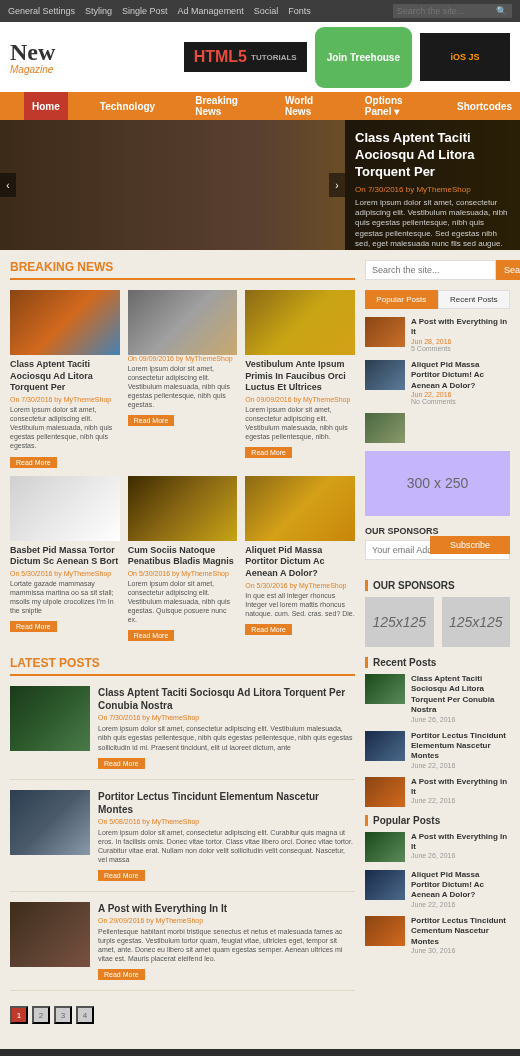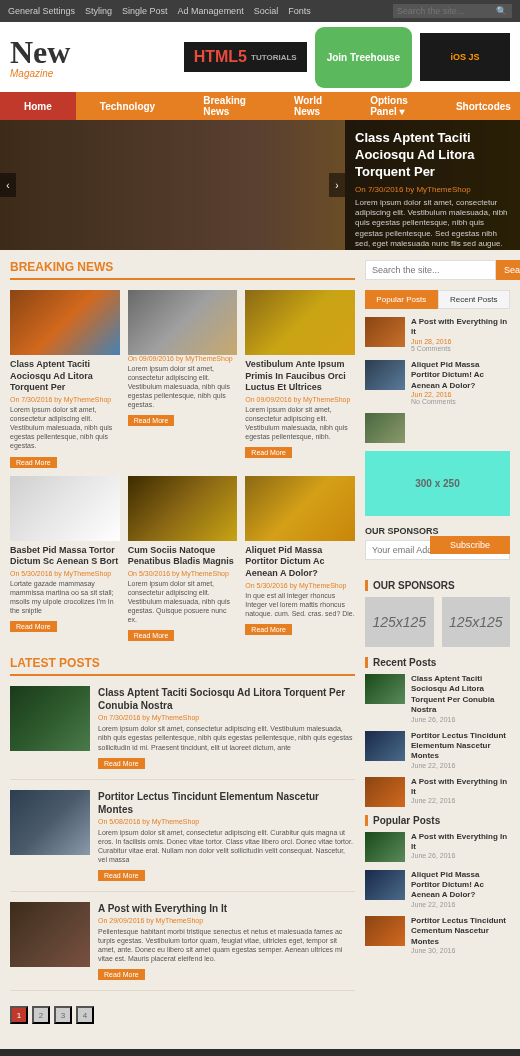--- a/index.html
+++ b/index.html
@@ -8,32 +8,32 @@
     
     .admin-bar { background: #3d3d3d; display: flex; align-items: center; padding: 0 8px; height: 22px; gap: 10px; }
     .admin-bar a { color: #ccc; text-decoration: none; font-size: 9px; }
     .admin-bar .search-bar { margin-left: auto; display: flex; }
     .admin-bar input { background: #555; border: none; color: #ccc; padding: 2px 4px; font-size: 9px; width: 100px; }
     .admin-bar button { background: #555; border: none; color: #ccc; padding: 2px 4px; cursor: pointer; font-size: 9px; }
 
     
     .header { background: #fff; display: flex; align-items: center; padding: 6px 10px; height: 70px; }
     .logo { flex: 0 0 120px; }
-    .logo-text { font-size: 32px; font-weight: bold; color: #333; line-height: 1; font-family: Georgia, serif; }
+    .logo-text { font-size: 24px; font-weight: bold; color: #333; line-height: 1; font-family: Georgia, serif; }
     .logo-sub { font-size: 10px; color: #e67e22; font-style: italic; }
     .header-ads { display: flex; gap: 8px; margin-left: auto; align-items: center; }
     .html5-badge { background: #1a1a1a; color: #fff; padding: 6px 10px; font-size: 11px; font-weight: bold; display: flex; align-items: center; gap: 4px; }
     .html5-badge .badge-label { color: #e74c3c; font-size: 16px; font-weight: bold; }
     .html5-badge .tutorials { color: #aaa; font-size: 8px; }
     .treehouse-btn { background: #5cb85c; color: #fff; padding: 25px 12px; font-size: 10px; font-weight: bold; border-radius: 9px; display: flex; align-items: center; }
     .ios-banner { background: #1a1a1a; width: 90px; height: 48px; display: flex; align-items: center; justify-content: center; font-size: 9px; color: #f90; font-weight: bold; }
 
     
     .nav { background: #e67e22; display: flex; align-items: center; height: 28px; }
-    .nav a { color: #fff; text-decoration: none; padding: 0 24px; font-size: 10px; font-weight: bold; height: 28px; display: flex; align-items: center; }
+    .nav a { color: #fff; text-decoration: none; padding: 0 8px; font-size: 10px; font-weight: bold; height: 28px; display: flex; align-items: center; margin-left: 24px; }
     .nav a.active, .nav a:first-child { background: #c0392b; }
 
     
     .hero { position: relative; height: 130px; overflow: hidden; background: #222; margin-bottom: 0; }
     .hero-bg { width: 100%; height: 130px; background: linear-gradient(135deg, #2c3e50 0%, #4a6741 40%, #8b7355 70%, #c0392b 100%); position: relative; }
     .hero-overlay { position: absolute; top: 0; left: 0; right: 0; bottom: 0; display: flex; }
     .hero-images { flex: 1; position: relative; overflow: hidden; background: linear-gradient(to right, #3d2b1a, #5a4030, #8b6914); }
     .hero-text-box { position: absolute; right: 0; top: 0; width: 175px; height: 130px; background: rgba(0,0,0,0.7); padding: 10px; }
     .hero-text-box h2 { color: #fff; font-size: 13px; line-height: 1.3; margin-bottom: 4px; }
     .hero-text-box .meta { color: #e67e22; font-size: 8px; margin-bottom: 4px; }
@@ -99,21 +99,21 @@
     .sidebar-thumb { width: 40px; height: 30px; background: #888; flex-shrink: 0; }
     .sidebar-post-content h5 { font-size: 8px; font-weight: bold; line-height: 1.3; }
     .sidebar-post-content .meta { color: #e67e22; font-size: 7px; }
     .sidebar-post-content .comment { color: #999; font-size: 7px; }
 
     .sidebar-thumb-1 { background: linear-gradient(135deg, #8b4513 0%, #c8702a 100%); }
     .sidebar-thumb-2 { background: linear-gradient(135deg, #2c3e50 0%, #5a7a9a 100%); }
     .sidebar-thumb-3 { background: linear-gradient(135deg, #4a6741 0%, #8a9a6a 100%); }
 
     
-    .ad-box { background: #5eead4; display: flex; align-items: center; justify-content: center; font-size: 10px; color: #666; margin-bottom: 10px; font-weight: bold; }
+    .ad-box { background: #c4b5fd; display: flex; align-items: center; justify-content: center; font-size: 14px; color: #666; margin-bottom: 10px; }
 
     
     .subscribe-form { margin-bottom: 10px; }
     .subscribe-form input { width: 100%; padding: 4px 6px; font-size: 9px; border: 1px solid #ddd; margin-bottom: 4px; }
     .subscribe-form button { background: #e67e22; color: #fff; border: none; padding: 4px 8px; font-size: 9px; cursor: pointer; }
 
     
     .sponsors { display: flex; gap: 8px; margin-bottom: 10px; }
     .sponsor-box { flex: 1; background: #ccc; height: 50px; display: flex; align-items: center; justify-content: center; font-size: 14px; color: #666; font-style: italic; }
 

